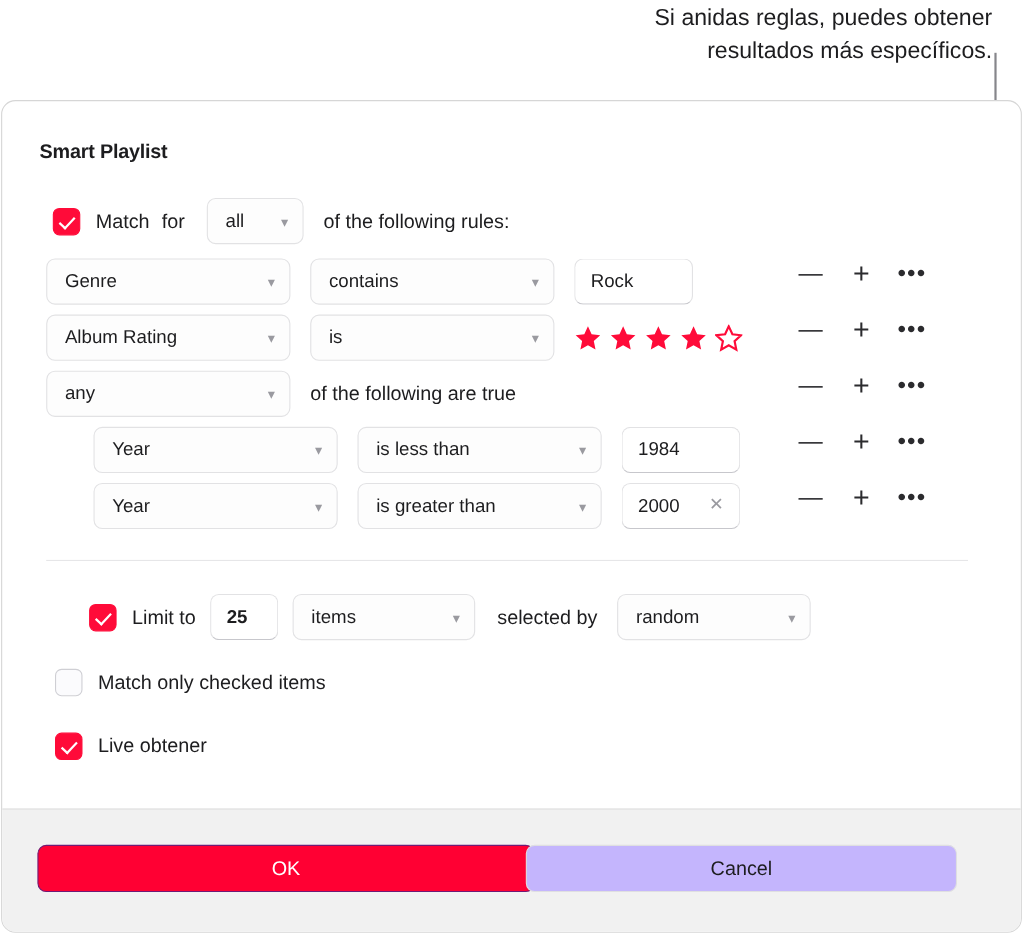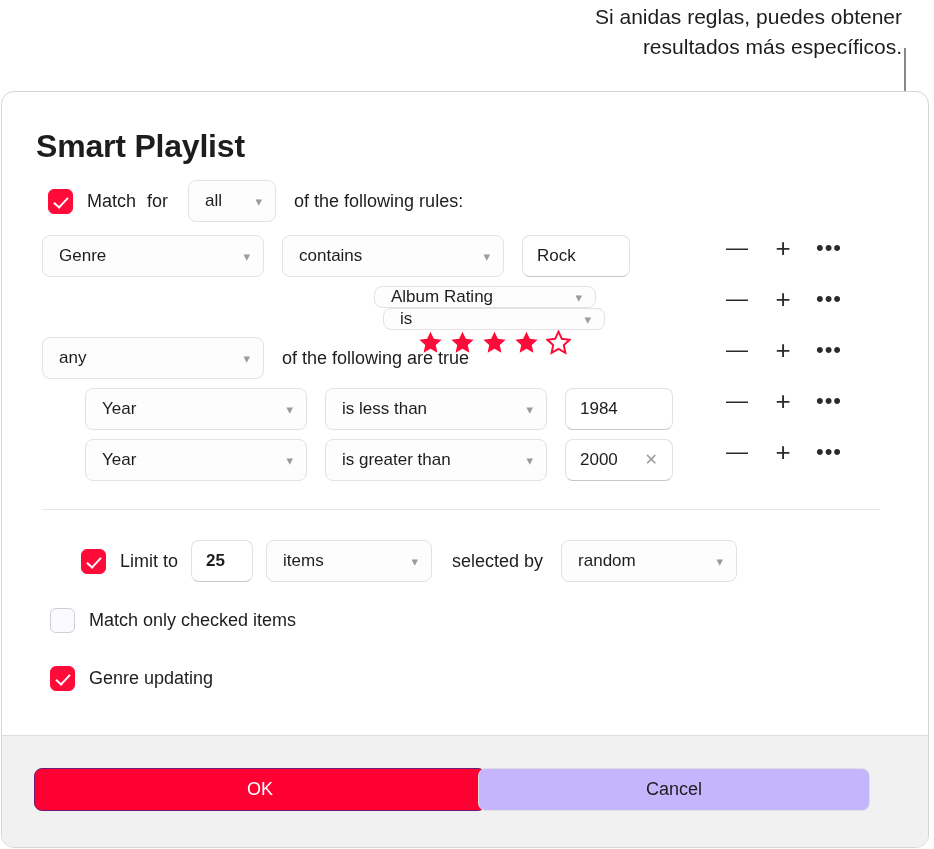--- a/index.html
+++ b/index.html
@@ -71,21 +71,21 @@
   }
   #dialog-body {
     position: relative;
     height: 646px;
   }
 
   #dialog-title {
     position: absolute;
     left: 34px;
     top: 36px;
-    font-size: 32px;
+    font-size: 18px;
     font-weight: bold;
     letter-spacing: -0.2px;
   }
 
   
   .cb {
     width: 25px;
     height: 25px;
     border-radius: 6px;
     box-sizing: border-box;
@@ -309,21 +309,21 @@
       </span>
       <span class="ctl sel f-op gap1">
         <span>contains</span>
         <span class="chev">▾</span>
       </span>
       <span class="ctl txt f-val gap1">
         <span>Rock</span>
       </span>
     </div>
 
-    <div class="rule indent0" style="top:194px;flex-direction:column;">
+    <div class="rule indent0" style="top:194px;">
       <span class="ctl sel f-field">
         <span>Album Rating</span>
         <span class="chev">▾</span>
       </span>
       <span class="ctl sel f-op gap1">
         <span>is</span>
         <span class="chev">▾</span>
       </span>
       <span id="stars">
         <svg class="star" viewBox="0 0 24 24">
@@ -426,21 +426,21 @@
       </span>
     </div>
 
     <div class="opt-row" id="opt-checked">
       <span class="cb off"></span>
       <span class="lbl">Match only checked items</span>
     </div>
 
     <div class="opt-row" id="opt-live">
       <span class="cb on"></span>
-      <span class="lbl">Genre updating</span>
+      <span class="lbl">Live obtener</span>
     </div>
 
   </div>
 
   <div id="footer">
     <div class="btn" id="btn-ok">OK</div>
     <div class="btn" id="btn-cancel">Cancel</div>
   </div>
 
 </div>

